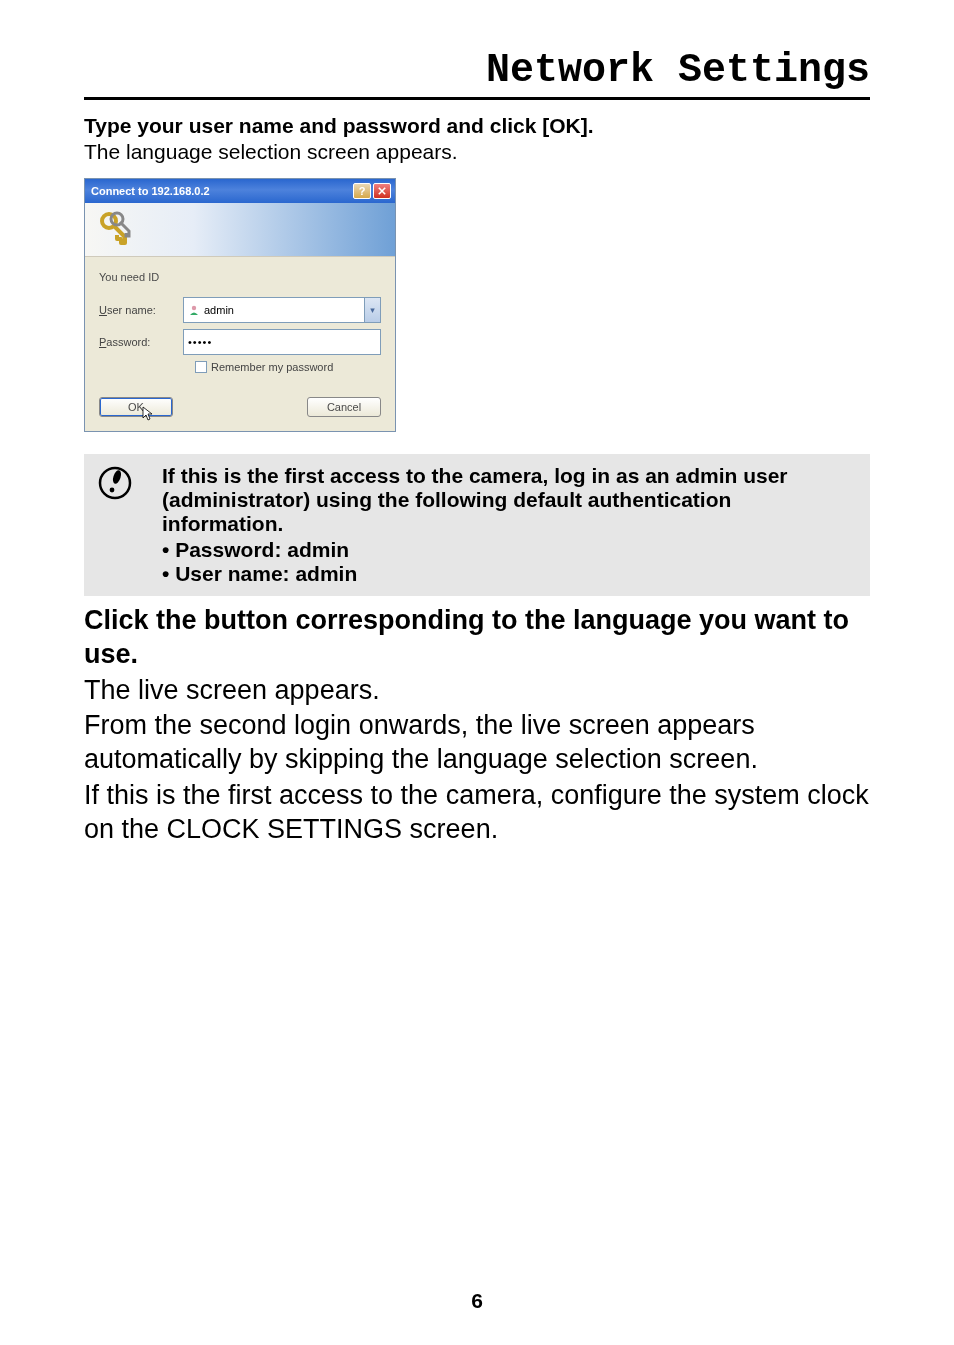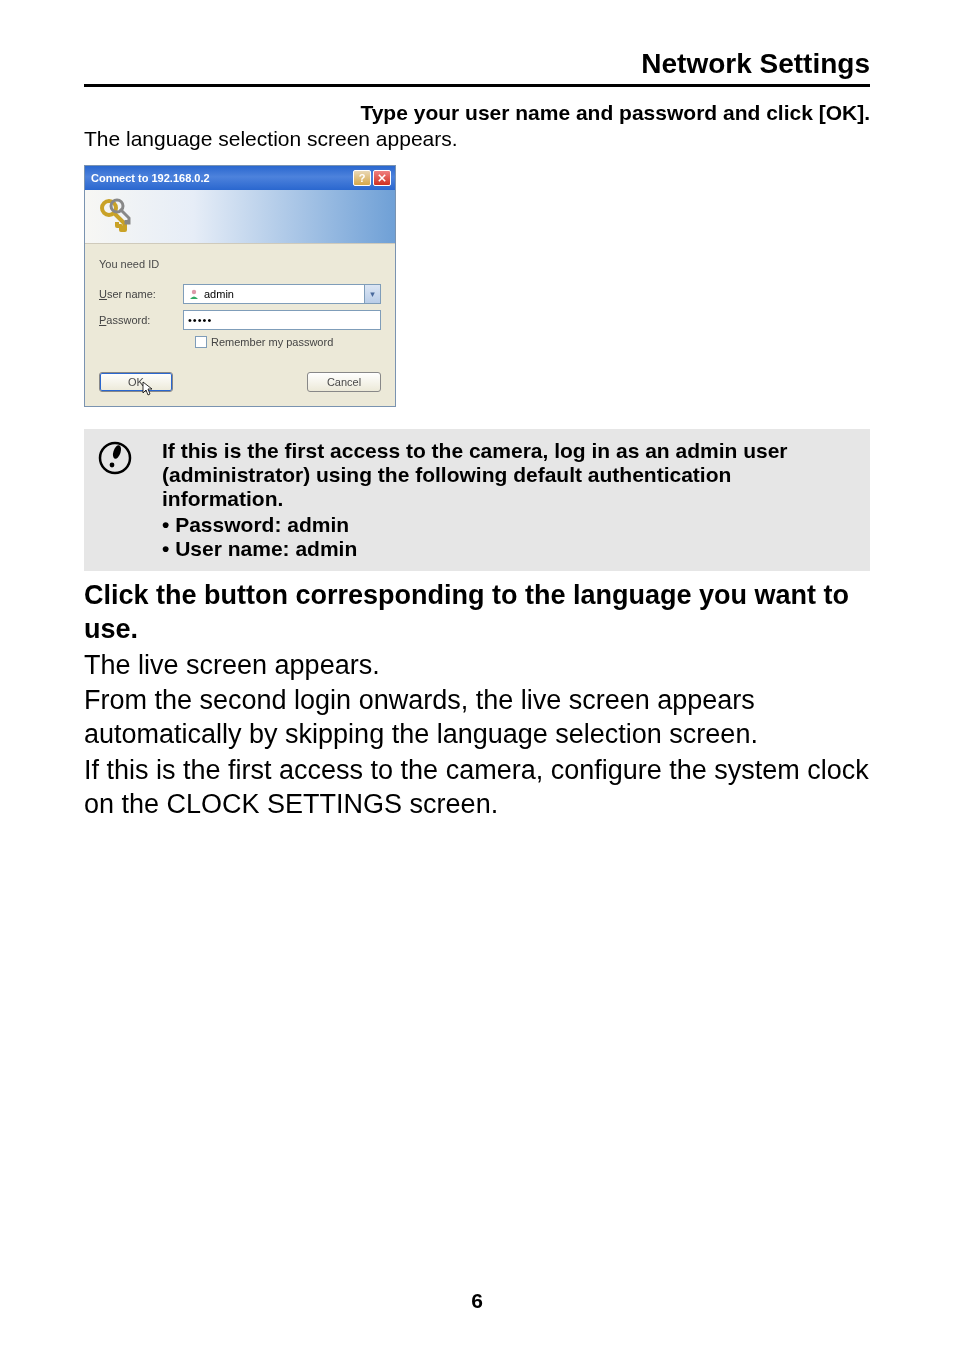--- a/index.html
+++ b/index.html
@@ -13,30 +13,29 @@
     height: 1345px;
     position: relative;
   }
   .header-line {
     border-bottom: 3px solid #000;
     margin-bottom: 14px;
     padding-bottom: 4px;
     text-align: right;
   }
   .header-title {
-    font-family: Liberation Sans, sans-serif;
+    font-family: Liberation Mono, monospace;
     font-weight: bold;
-    font-size: 28px;
+    font-size: 40px;
     font-stretch: condensed;
   }
   .instr-bold {
     font-weight: bold;
     font-size: 21px;
     margin: 0 0 2px 0;
-    text-align: right;
   }
   .instr-plain {
     font-size: 21px;
     margin: 0 0 14px 0;
   }
 
   
   .dialog-wrap {
     width: 312px;
     border: 1px solid #7a93b0;
@@ -90,21 +89,21 @@
     width: 84px;
     color:#444;
   }
   .dlg-label .ul { text-decoration: underline; }
   .dlg-input {
     flex:1;
     height: 20px;
     border:1px solid #7f9db9;
     background:#fff;
     display:flex; align-items:center;
-    padding:0 4px;
+    padding:12px 4px;
     font-size:11px;
     color:#000;
   }
   .dlg-combo {
     position:relative;
   }
   .dlg-combo .arrow {
     position:absolute; right:0; top:0; width:16px; height:100%;
     background:linear-gradient(#dce6f4,#b9cde8);
     border-left:1px solid #7f9db9;

